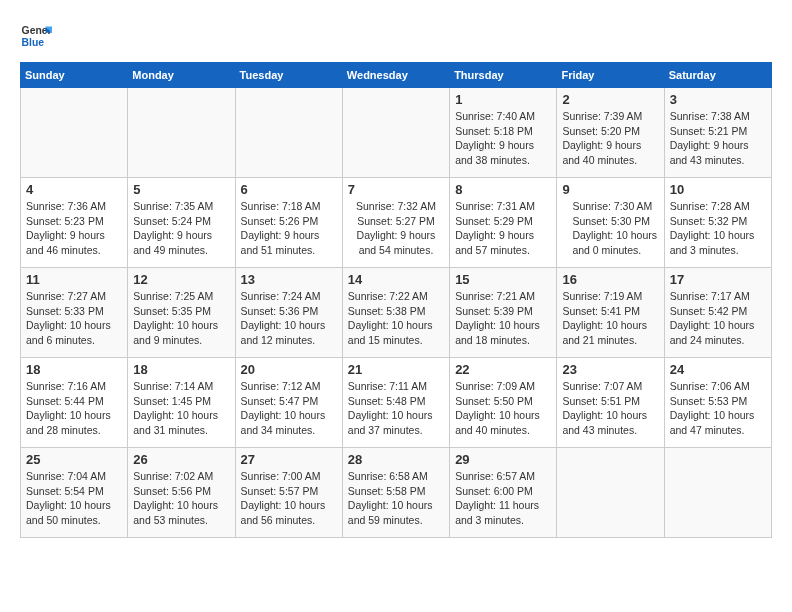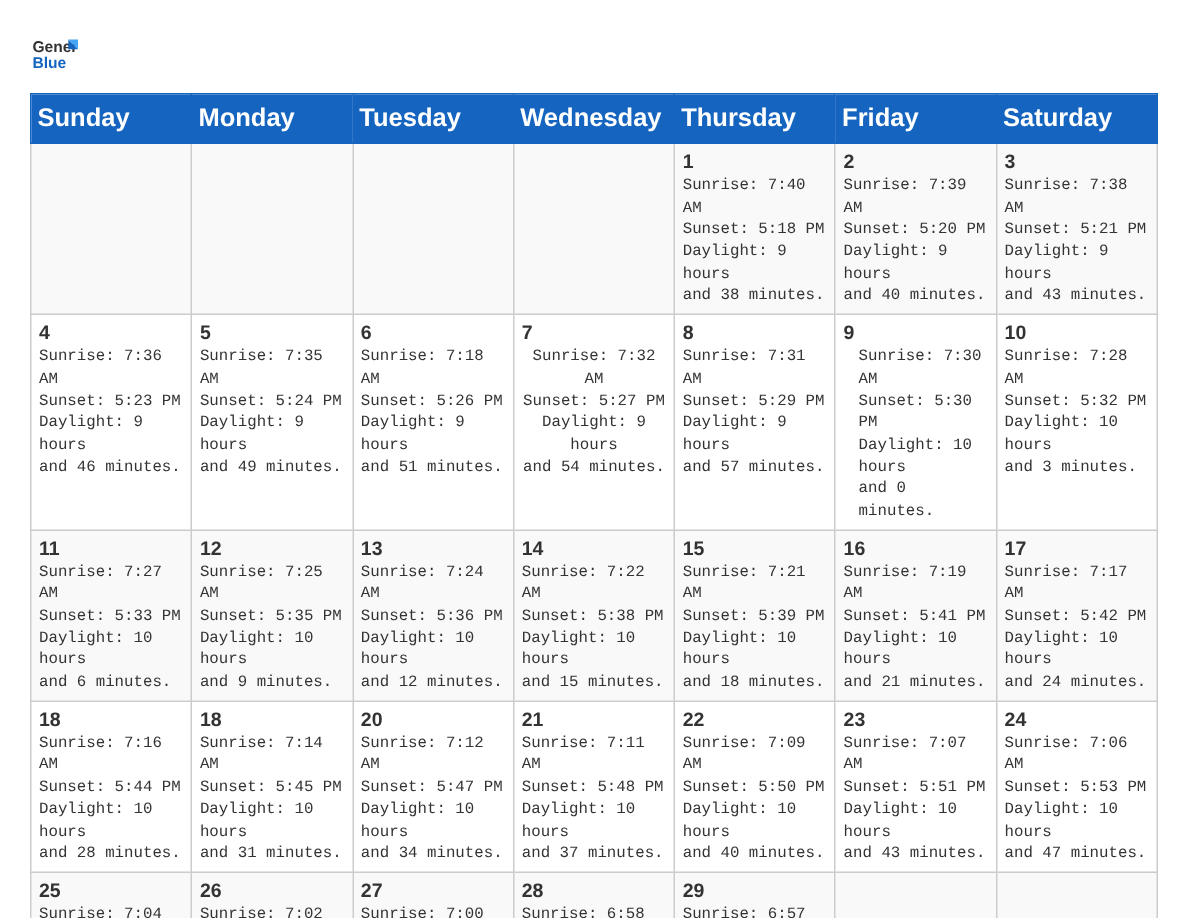--- a/index.html
+++ b/index.html
@@ -40,21 +40,21 @@
     }
     table {
       width: 100%;
       border-collapse: collapse;
       table-layout: fixed;
     }
     thead tr th {
       background-color: #1565c0;
       color: #fff;
       padding: 6px 4px;
-      font-size: 17px;
+      font-size: 11px;
       font-weight: bold;
       text-align: left;
       border: 1px solid #1565c0;
     }
     tbody tr td {
       border: 1px solid #ccc;
       vertical-align: top;
       padding: 4px 5px;
       height: 90px;
       font-size: 11px;
@@ -68,21 +68,20 @@
     }
     .day-number {
       font-weight: bold;
       font-size: 13px;
       display: block;
       margin-bottom: 2px;
     }
     .day-info {
       font-size: 10.5px;
       line-height: 1.4;
-      font-family: Liberation Mono, monospace;
     }
   </style>
 </head>
 <body>
 
 <div class="header">
   <div class="logo">
     <svg class="logo-icon" viewBox="0 0 40 40">
       <text x="2" y="18" font-size="13" font-weight="bold" fill="#333">General</text>
       <text x="2" y="32" font-size="13" font-weight="bold" fill="#1565c0">Blue</text>
@@ -242,21 +241,21 @@
         <td>
           <span class="day-number">18</span>
           <div class="day-info" style="white-space: pre-line;">Sunrise: 7:16 AM
 Sunset: 5:44 PM
 Daylight: 10 hours
 and 28 minutes.</div>
         </td>
         <td>
           <span class="day-number">18</span>
           <div class="day-info" style="white-space: pre-line;">Sunrise: 7:14 AM
-Sunset: 5:45 PM
+Sunset: 1:45 PM
 Daylight: 10 hours
 and 31 minutes.</div>
         </td>
         <td>
           <span class="day-number">20</span>
           <div class="day-info" style="white-space: pre-line;">Sunrise: 7:12 AM
 Sunset: 5:47 PM
 Daylight: 10 hours
 and 34 minutes.</div>
         </td>

